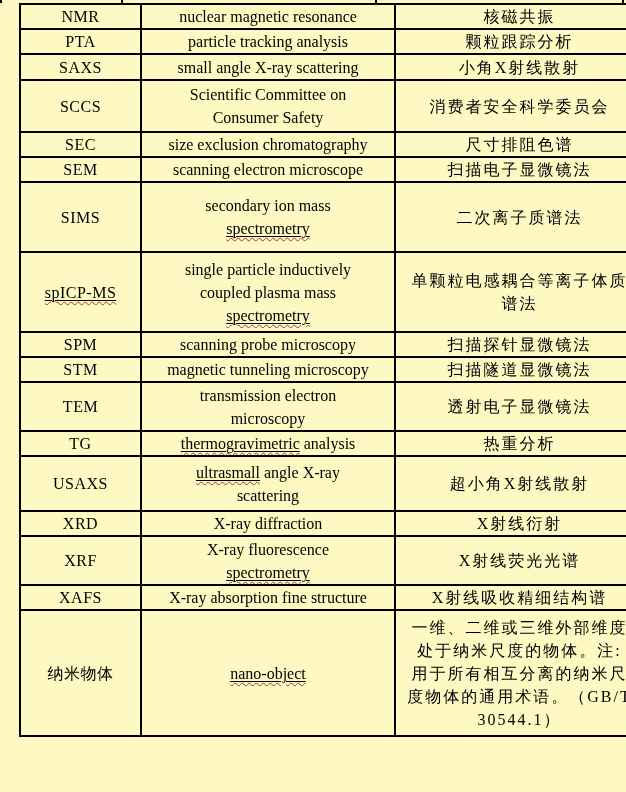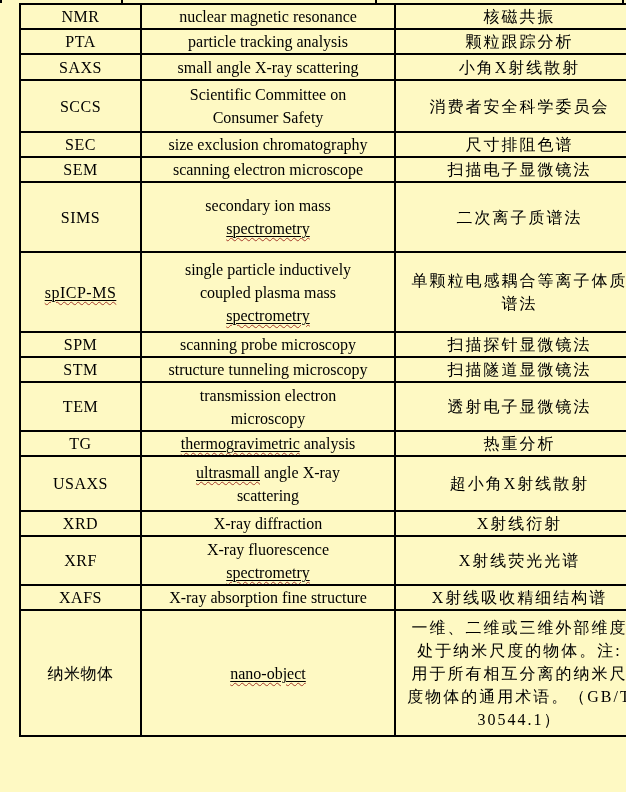--- a/index.html
+++ b/index.html
@@ -161,21 +161,21 @@
           <td class="english-cell">
             <div class="line">scanning probe microscopy</div>
           </td>
           <td class="chinese-cell">
             <div class="line">扫描探针显微镜法</div>
           </td>
         </tr>
         <tr style="height: 24px; margin-top: 33px;">
           <td class="abbr-cell">STM</td>
           <td class="english-cell">
-            <div class="line">structure tunneling microscopy</div>
+            <div class="line">magnetic tunneling microscopy</div>
           </td>
           <td class="chinese-cell">
             <div class="line">扫描隧道显微镜法</div>
           </td>
         </tr>
         <tr style="height: 49px; margin-left: 20px;">
           <td class="abbr-cell">TEM</td>
           <td class="english-cell">
             <div class="line">transmission electron</div>
             <div class="line">microscopy</div>

